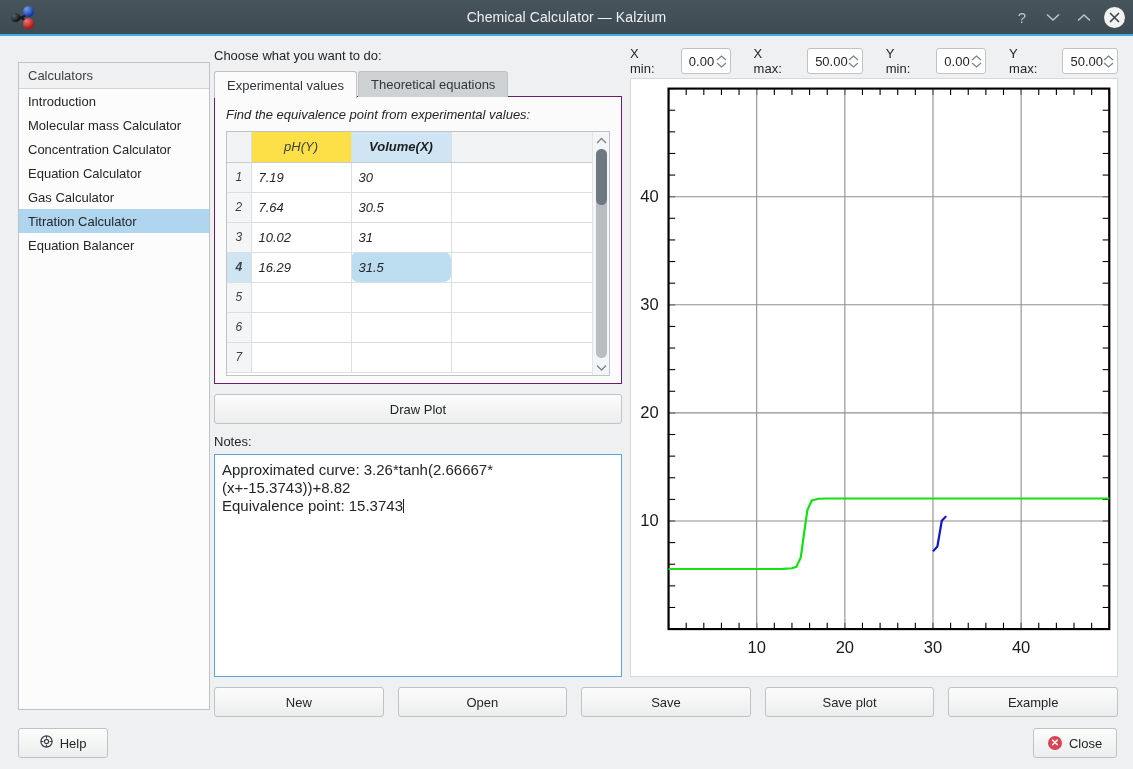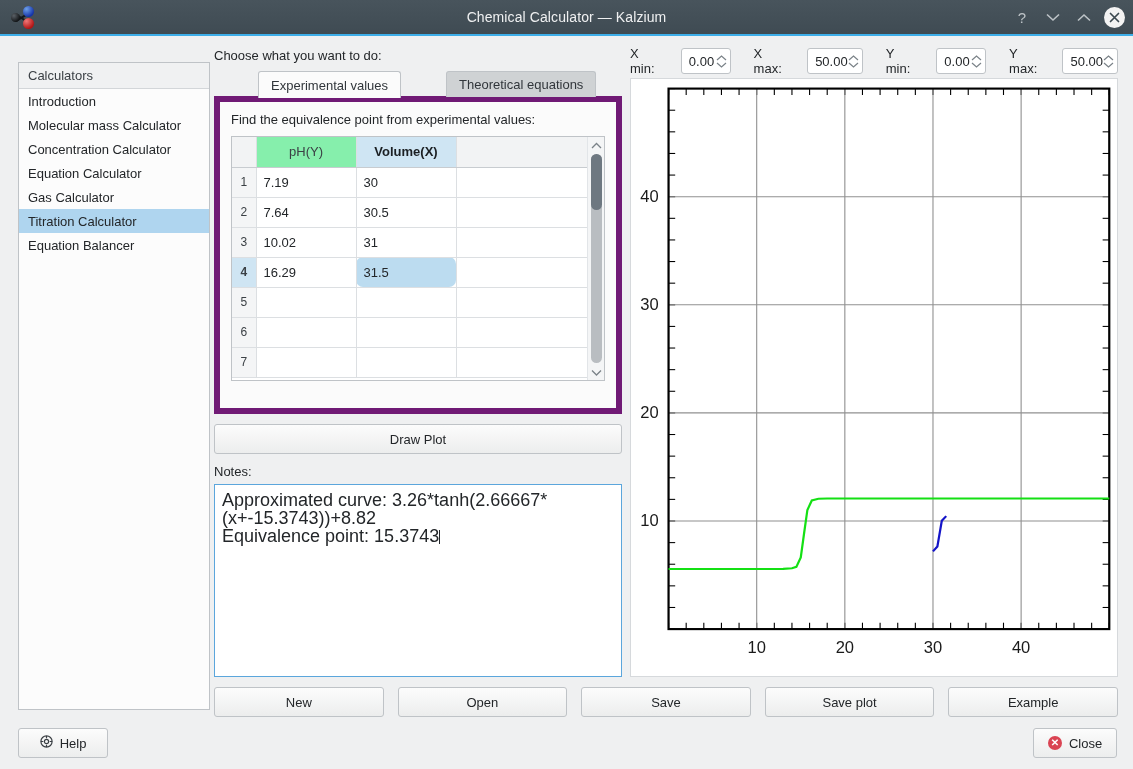--- a/index.html
+++ b/index.html
@@ -69,35 +69,35 @@
   #main { flex: 1; display: flex; flex-direction: column; padding: 8px 0 0 0; min-width: 0; }
   #main-top { display: flex; flex: 1; min-height: 0; }
   #left-pane { width: 412px; flex: none; padding-left: 4px; display: flex; flex-direction: column; }
   #choose-label { font-size: 13px; margin: 4px 0 8px 0; }
   
   #tabs { display: flex; align-items: flex-end; height: 26px; position: relative; z-index: 2; }
   .tab {
     height: 26px; padding: 0 12px; display: flex; align-items: center;
     font-size: 13px; border: 1px solid #bfc3c7; border-bottom: none;
     border-top-left-radius: 3px; border-top-right-radius: 3px;
-    background: #cfd2d4; color: #31363b; cursor: default; margin-right: 1px; margin-left: 44px;
+    background: #cfd2d4; color: #31363b; cursor: default; margin-right: 1px;
   }
   .tab.active { background: #fbfbfb; border-color: #bfc3c7; position: relative; top: 1px; height: 27px; }
   #tab-panel {
-    border: 6px solid #701a75; background: #fbfbfb;
-    padding: 10px 11px 27px 11px; margin-top: -1px;
+    border: 1px solid #701a75; background: #fbfbfb;
+    padding: 10px 11px 7px 11px; margin-top: -1px; font-style: italic;
   }
   #panel-hint { font-size: 13px; margin-bottom: 9px; }
   
   #table-outer { border: 1px solid #bfc3c7; background: #ffffff; display: flex; height: 245px; }
   #table-scrollarea { flex: 1; overflow: hidden; }
   table { border-collapse: collapse; width: 100%; table-layout: fixed; font-size: 13px; }
   th, td { border-right: 1px solid #dcdfe2; border-bottom: 1px solid #dcdfe2; height: 30px; }
   thead th {
-    background: #86efac; font-weight: normal; color: #3b4045;
+    background: #fde047; font-weight: normal; color: #3b4045;
     border-bottom: 1px solid #c8ccd0; text-align: center;
   }
   thead th.sel { background: #cfe5f3; font-weight: bold; color: #1b1f22; }
   th.corner { width: 24px; background: #f2f3f4; }
   th.filler { border-right: none; background: #f2f3f4; }
   td.rowhdr {
     width: 24px; background: #f4f5f6; color: #3b4045;
     text-align: center; font-size: 12px;
   }
   td.rowhdr.sel { background: #cfe5f3; font-weight: bold; }
@@ -119,21 +119,21 @@
   .btn {
     height: 30px; border: 1px solid #bfc3c7; border-radius: 3px;
     background: linear-gradient(to bottom, #fcfcfc, #eceded);
     display: flex; align-items: center; justify-content: center;
     font-size: 13px; color: #232629; cursor: default;
   }
   #draw-plot { margin-top: 10px; }
   #notes-label { margin: 10px 0 5px 0; font-size: 13px; }
   #notes-box {
     flex: 1; min-height: 0; border: 1px solid #5ba6dc; background: #fff;
-    padding: 6px 7px; font-size: 18px; line-height: 18px; color: #232629;
+    padding: 6px 7px; font-size: 15px; line-height: 18px; color: #232629;
     white-space: pre-wrap; position: relative;
   }
   .caret {
     display: inline-block; width: 1px; height: 14px; background: #232629;
     vertical-align: -2px; margin-left: 0px;
   }
   
   #right-pane { flex: 1; display: flex; flex-direction: column; padding: 0 15px 0 8px; min-width: 0; }
   #axis-row { display: flex; align-items: center; justify-content: flex-end; gap: 23px; height: 34px; }
   .axis-label { font-size: 13px; color: #232629; }

